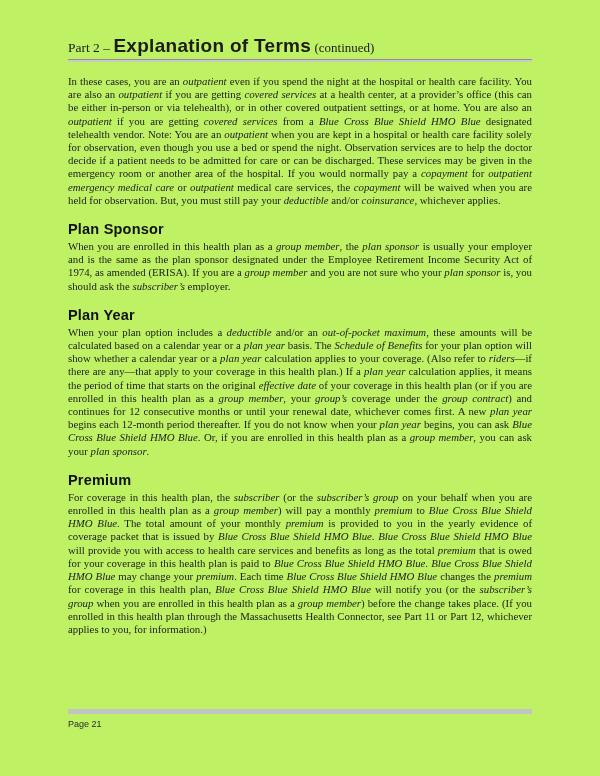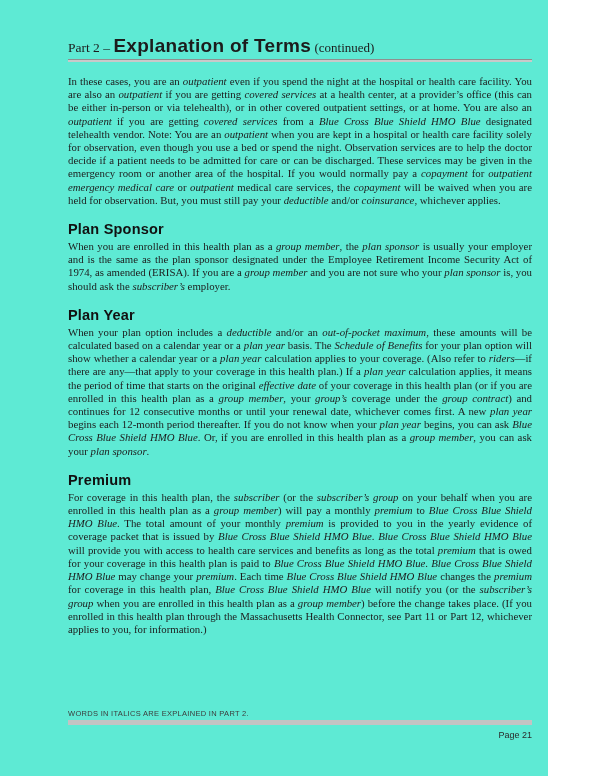--- a/index.html
+++ b/index.html
@@ -1,18 +1,18 @@
 <!DOCTYPE html>
 <html><head>
 <meta charset="utf-8">
 <style>
   html, body { margin: 0; padding: 0; background: #ffffff; }
   .page {
-    width: 548px; height: 776px; position: relative; overflow: hidden;
-    background: #5eead4; color: #1c1c1c;
+    width: 600px; height: 776px; position: relative; overflow: hidden;
+    background: #bef264; color: #1c1c1c;
     font-family: "Liberation Serif", "DejaVu Serif", serif;
   }
   .content { position: absolute; left: 68px; top: 36px; width: 464px; }
   .doc-header { white-space: nowrap; line-height: 1; }
   .part-label { font-size: 13.5px; }
   .doc-title {
     font-family: "Liberation Sans", sans-serif;
     font-weight: 700; font-size: 19px; letter-spacing: 0.3px;
   }
   .continued { font-size: 13px; }
@@ -34,21 +34,21 @@
   }
   .body-paragraph em { font-style: italic; }
   .footer {
     position: absolute; left: 68px; width: 464px; top: 709px;
     font-family: "Liberation Sans", sans-serif;
   }
   .footer-note {
     font-size: 7.5px; color: #3c3c3c; letter-spacing: 0.3px; margin-bottom: 2px;
   }
   .footer-bar { height: 5px; background: #c3c3c3; }
-  .footer-page { margin-top: 5px; text-align: right; font-size: 9px; color: #2b2b2b; }
+  .footer-page { margin-top: 5px; text-align: left; font-size: 9px; color: #2b2b2b; }
 </style>
 </head>
 <body>
 
 <div class="page">
   <div class="content">
     <div class="doc-header">
       <span class="part-label">Part 2 – </span><span class="doc-title">Explanation of Terms</span><span class="continued"> (continued)</span>
     </div>
     <div class="header-rule"></div>
@@ -65,17 +65,16 @@
           <p class="body-paragraph"><span>When your plan option includes a </span><em>deductible</em><span> and/or an </span><em>out-of-pocket maximum</em><span>, these amounts will be calculated based on a calendar year or a </span><em>plan year</em><span> basis. The </span><em>Schedule of Benefits</em><span> for your plan option will show whether a calendar year or a </span><em>plan year</em><span> calculation applies to your coverage. (Also refer to </span><em>riders</em><span>—if there are any—that apply to your coverage in this health plan.) If a </span><em>plan year</em><span> calculation applies, it means the period of time that starts on the original </span><em>effective date</em><span> of your coverage in this health plan (or if you are enrolled in this health plan as a </span><em>group member</em><span>, your </span><em>group’s</em><span> coverage under the </span><em>group contract</em><span>) and continues for 12 consecutive months or until your renewal date, whichever comes first. A new </span><em>plan year</em><span> begins each 12-month period thereafter. If you do not know when your </span><em>plan year</em><span> begins, you can ask </span><em>Blue Cross Blue Shield HMO Blue</em><span>. Or, if you are enrolled in this health plan as a </span><em>group member</em><span>, you can ask your </span><em>plan sponsor</em><span>.</span></p>
         </section>
         <section class="doc-section">
           <h2 class="section-heading">Premium</h2>
           <p class="body-paragraph"><span>For coverage in this health plan, the </span><em>subscriber</em><span> (or the </span><em>subscriber’s group</em><span> on your behalf when you are enrolled in this health plan as a </span><em>group member</em><span>) will pay a monthly </span><em>premium</em><span> to </span><em>Blue Cross Blue Shield HMO Blue</em><span>. The total amount of your monthly </span><em>premium</em><span> is provided to you in the yearly evidence of coverage packet that is issued by </span><em>Blue Cross Blue Shield HMO Blue</em><span>. </span><em>Blue Cross Blue Shield HMO Blue</em><span> will provide you with access to health care services and benefits as long as the total </span><em>premium</em><span> that is owed for your coverage in this health plan is paid to </span><em>Blue Cross Blue Shield HMO Blue</em><span>. </span><em>Blue Cross Blue Shield HMO Blue</em><span> may change your </span><em>premium</em><span>. Each time </span><em>Blue Cross Blue Shield HMO Blue</em><span> changes the </span><em>premium</em><span> for coverage in this health plan, </span><em>Blue Cross Blue Shield HMO Blue</em><span> will notify you (or the </span><em>subscriber’s group</em><span> when you are enrolled in this health plan as a </span><em>group member</em><span>) before the change takes place. (If you enrolled in this health plan through the Massachusetts Health Connector, see Part 11 or Part 12, whichever applies to you, for information.)</span></p>
         </section>
       </div>
   </div>
 
   <div class="footer">
-    <div class="footer-note">WORDS IN ITALICS ARE EXPLAINED IN PART 2.</div>
     <div class="footer-bar"></div>
     <div class="footer-page">Page 21</div>
   </div>
 </div>
 
 </body></html>

